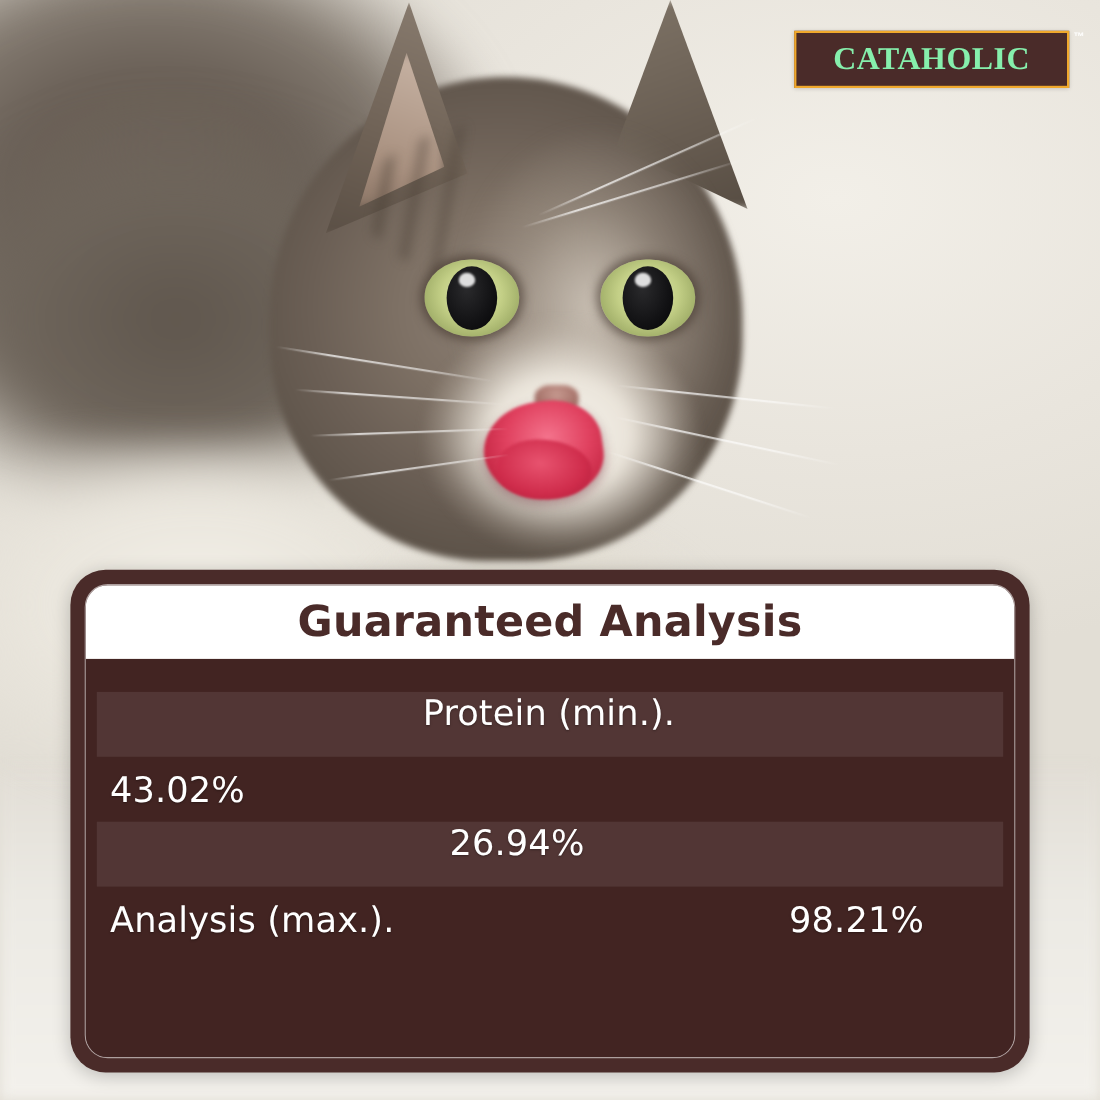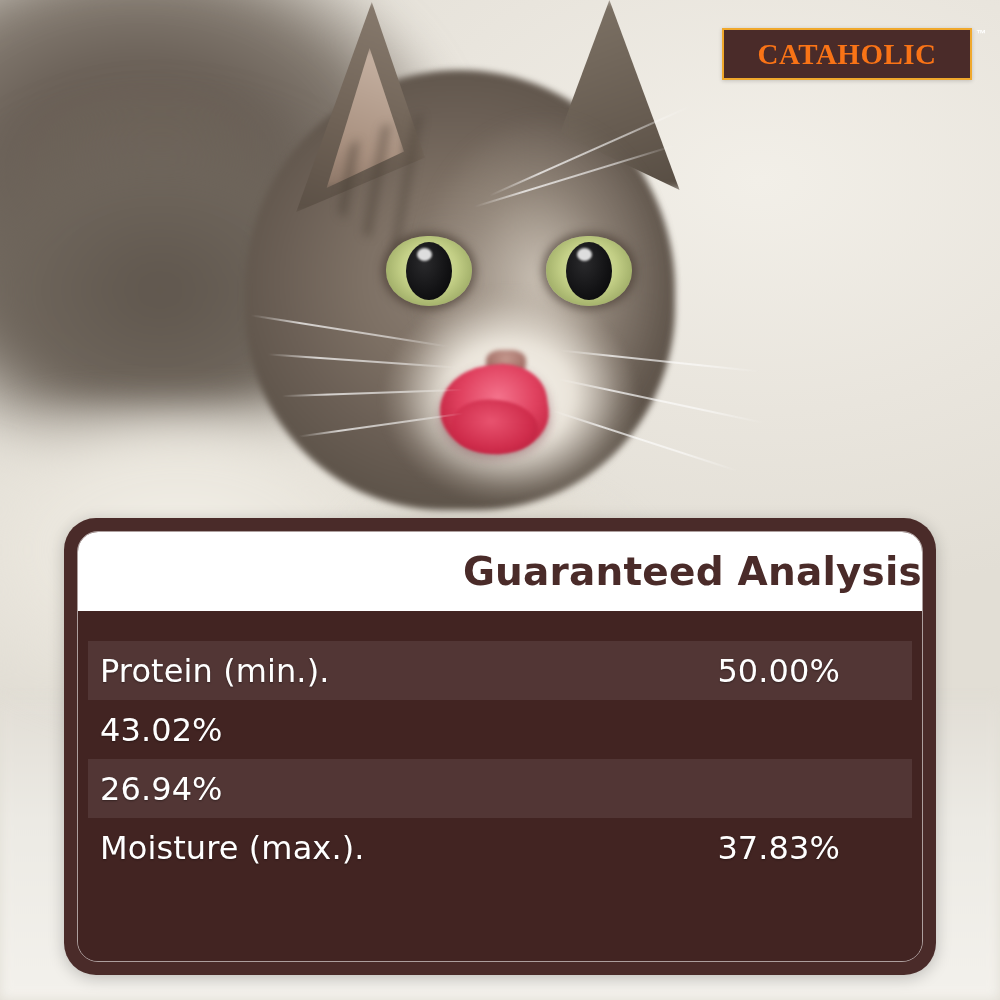--- a/index.html
+++ b/index.html
@@ -170,21 +170,21 @@
   
   .logo{
     position:absolute; left:722px; top:28px; width:250px; height:52px;
     background:#4a2b29;
     border:2px solid #f0a82c;
     display:flex; align-items:center; justify-content:center;
     box-shadow:0 1px 4px rgba(0,0,0,.18);
   }
   .logo-text{
     position:relative;
-    color:#f97316;
+    color:#86efac;
     font-family:"Liberation Serif", serif;
     font-weight:bold;
     font-size:29px;
     letter-spacing:.5px;
     white-space:nowrap;
   }
   .logo-tm{
     position:absolute; right:-16px; top:-2px;
     font-size:10px; font-weight:bold; color:#ffffff;
     font-family:"Liberation Sans", sans-serif;
@@ -203,23 +203,23 @@
   .panel-inner{
     position:relative;
     width:100%; height:100%;
     border-radius:21px;
     overflow:hidden;
     border:1px solid rgba(255,255,255,.55);
     background:transparent;
   }
   .panel-header{
     position:relative;
-    height:79px;
+    height:67px;
     background:#ffffff;
-    display:flex; align-items:center; justify-content:flex-end;
+    display:flex; align-items:center; justify-content:center;
     z-index:3;
   }
   .panel-title{
     color:#4a2b29;
     font-size:39px;
     font-weight:bold;
     letter-spacing:.2px;
     font-family:"DejaVu Sans", sans-serif;
   }
   
@@ -234,21 +234,21 @@
     position:relative;
     margin:0 10px;
   }
   .row{
     position:relative;
     display:flex; align-items:center; justify-content:space-between;
     height:59px;
     padding:0 14px 0 12px;
     color:#ffffff;
   }
-  .row.alt{ background:rgba(255,255,255,.085); }
+  .row.alt{ background:rgba(255,255,255,.085);flex-direction:column; }
   .row-label{
     font-size:32px;
     font-family:"DejaVu Sans", sans-serif;
     letter-spacing:.1px;
     text-shadow:0 1px 2px rgba(0,0,0,.35);
   }
   .row-value{
     font-size:32px;
     font-family:"DejaVu Sans", sans-serif;
     letter-spacing:.1px;
@@ -312,28 +312,27 @@
 
 <div class="panel">
   <div class="panel-inner">
     <div class="panel-header">
       <span class="panel-title">Guaranteed Analysis</span>
     </div>
     <div class="panel-body">
       <div class="rows" id="analysis-rows">
           <div class="row alt">
             <span class="row-label">Protein (min.).</span>
-            <span class="row-value">50.00%</span>
           </div>
           <div class="row">
             <span class="row-value">43.02%</span>
           </div>
           <div class="row alt">
             <span class="row-value">26.94%</span>
           </div>
           <div class="row">
-            <span class="row-label">Moisture (max.).</span>
-            <span class="row-value">37.83%</span>
+            <span class="row-label">Analysis (max.).</span>
+            <span class="row-value">98.21%</span>
           </div>
         </div>
     </div>
   </div>
 </div>
 
 </body></html>

